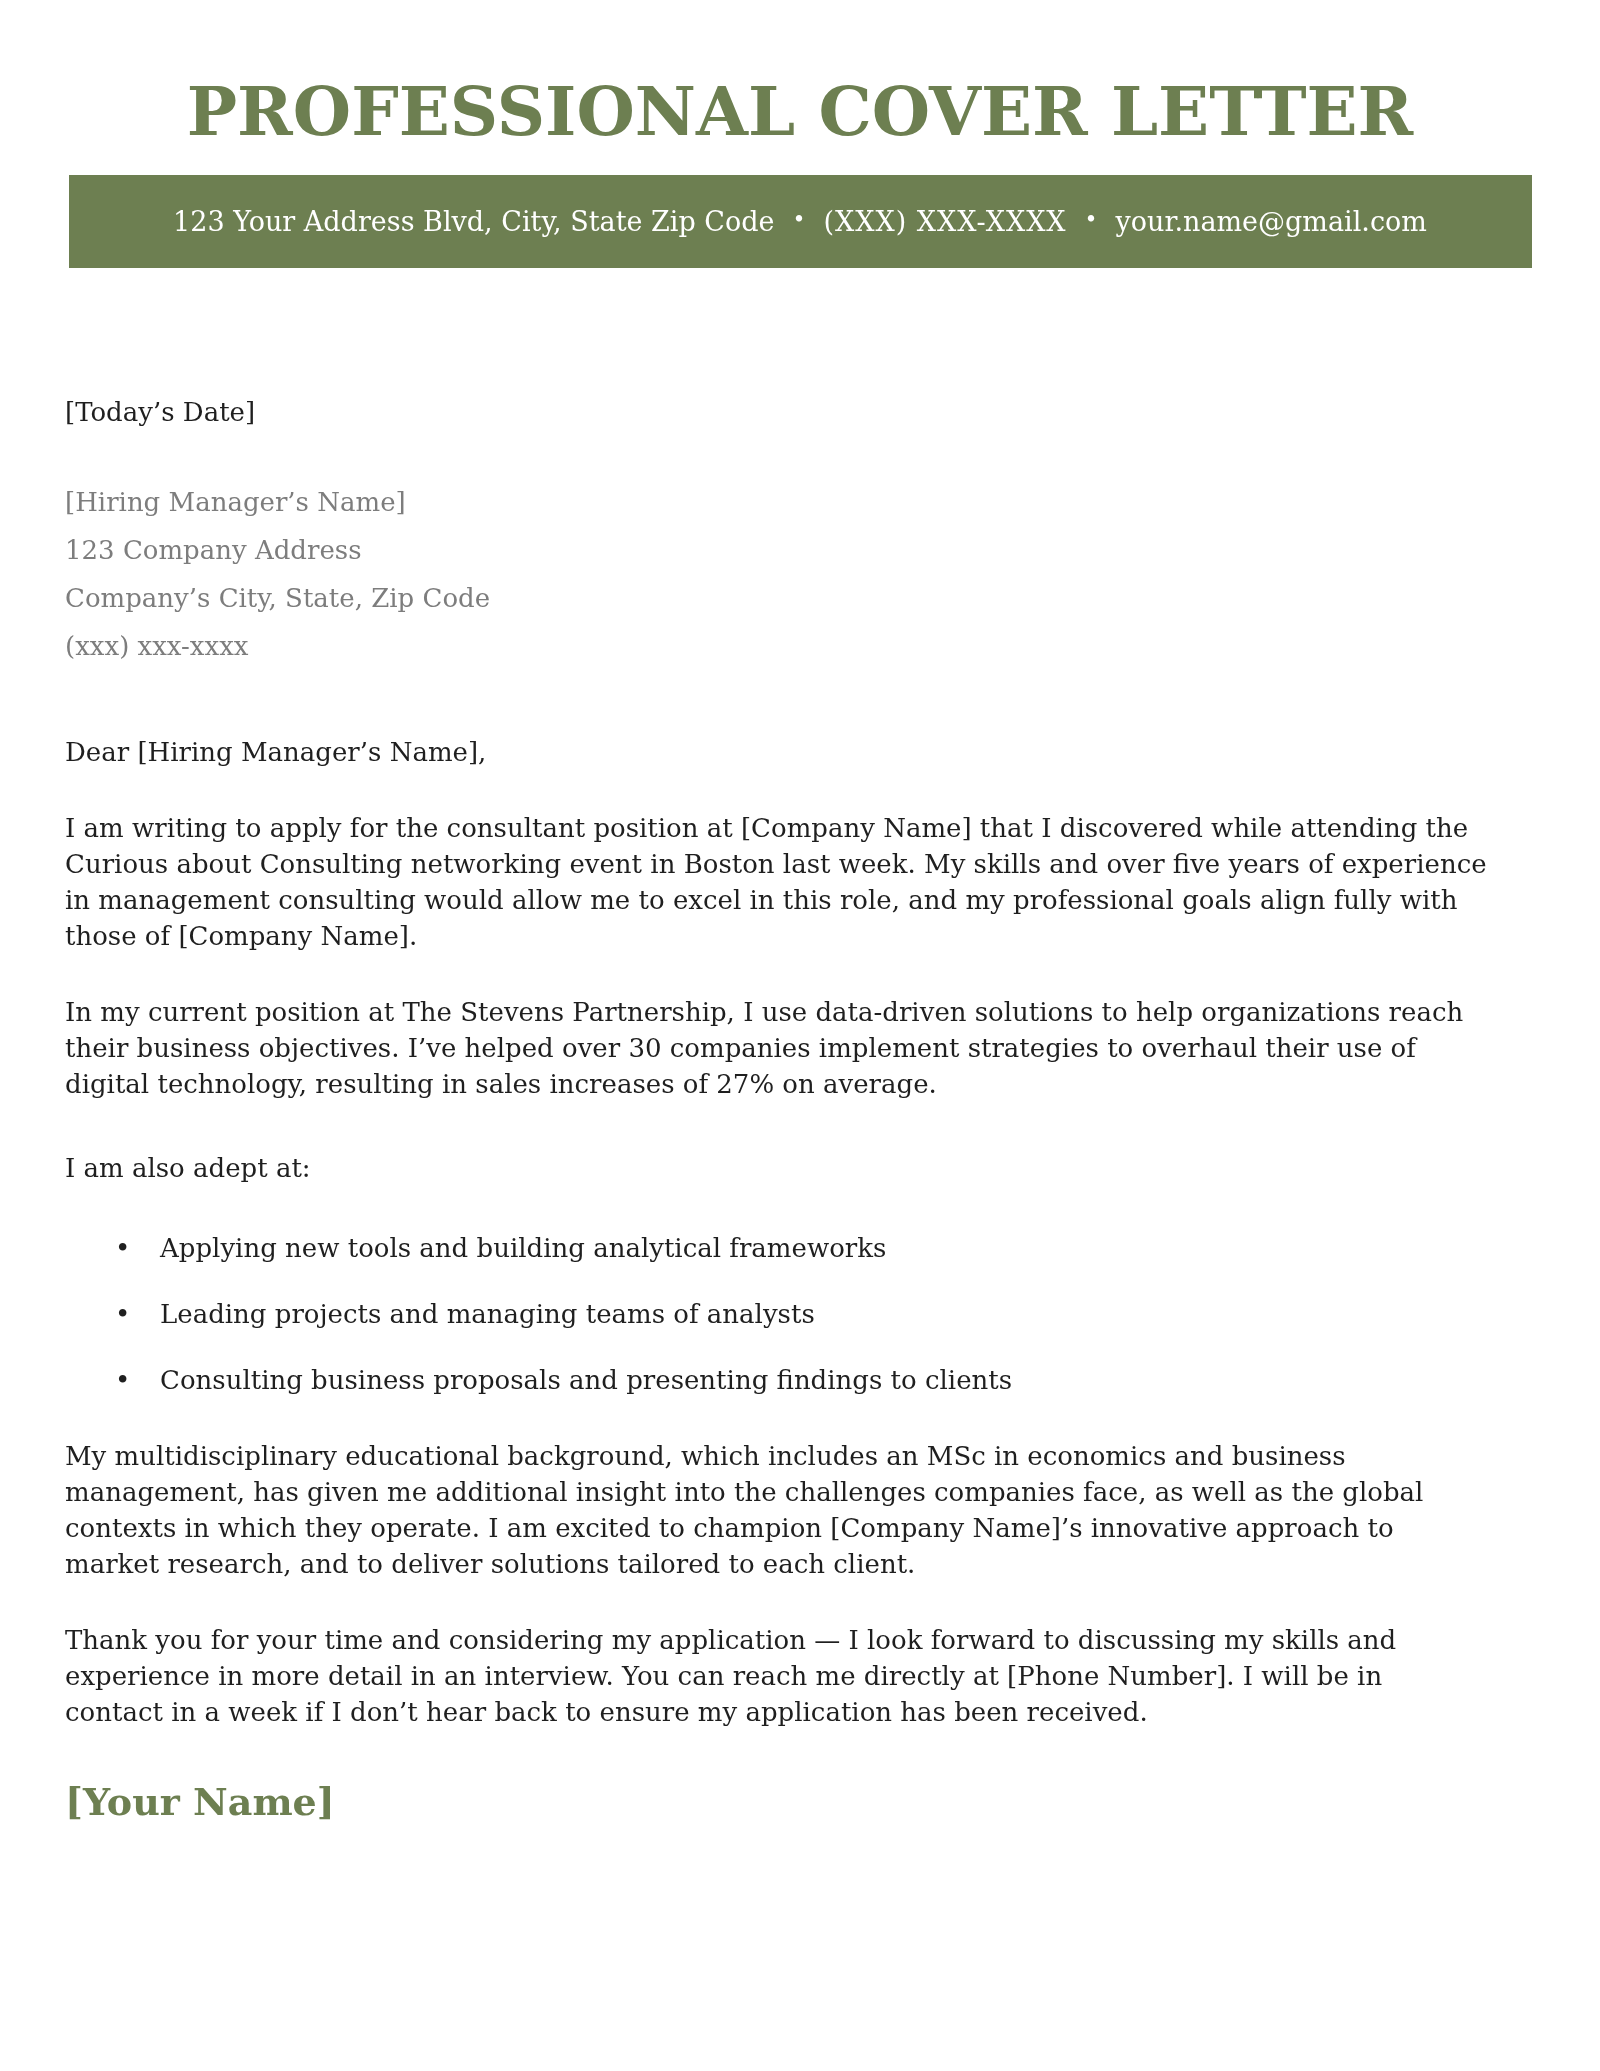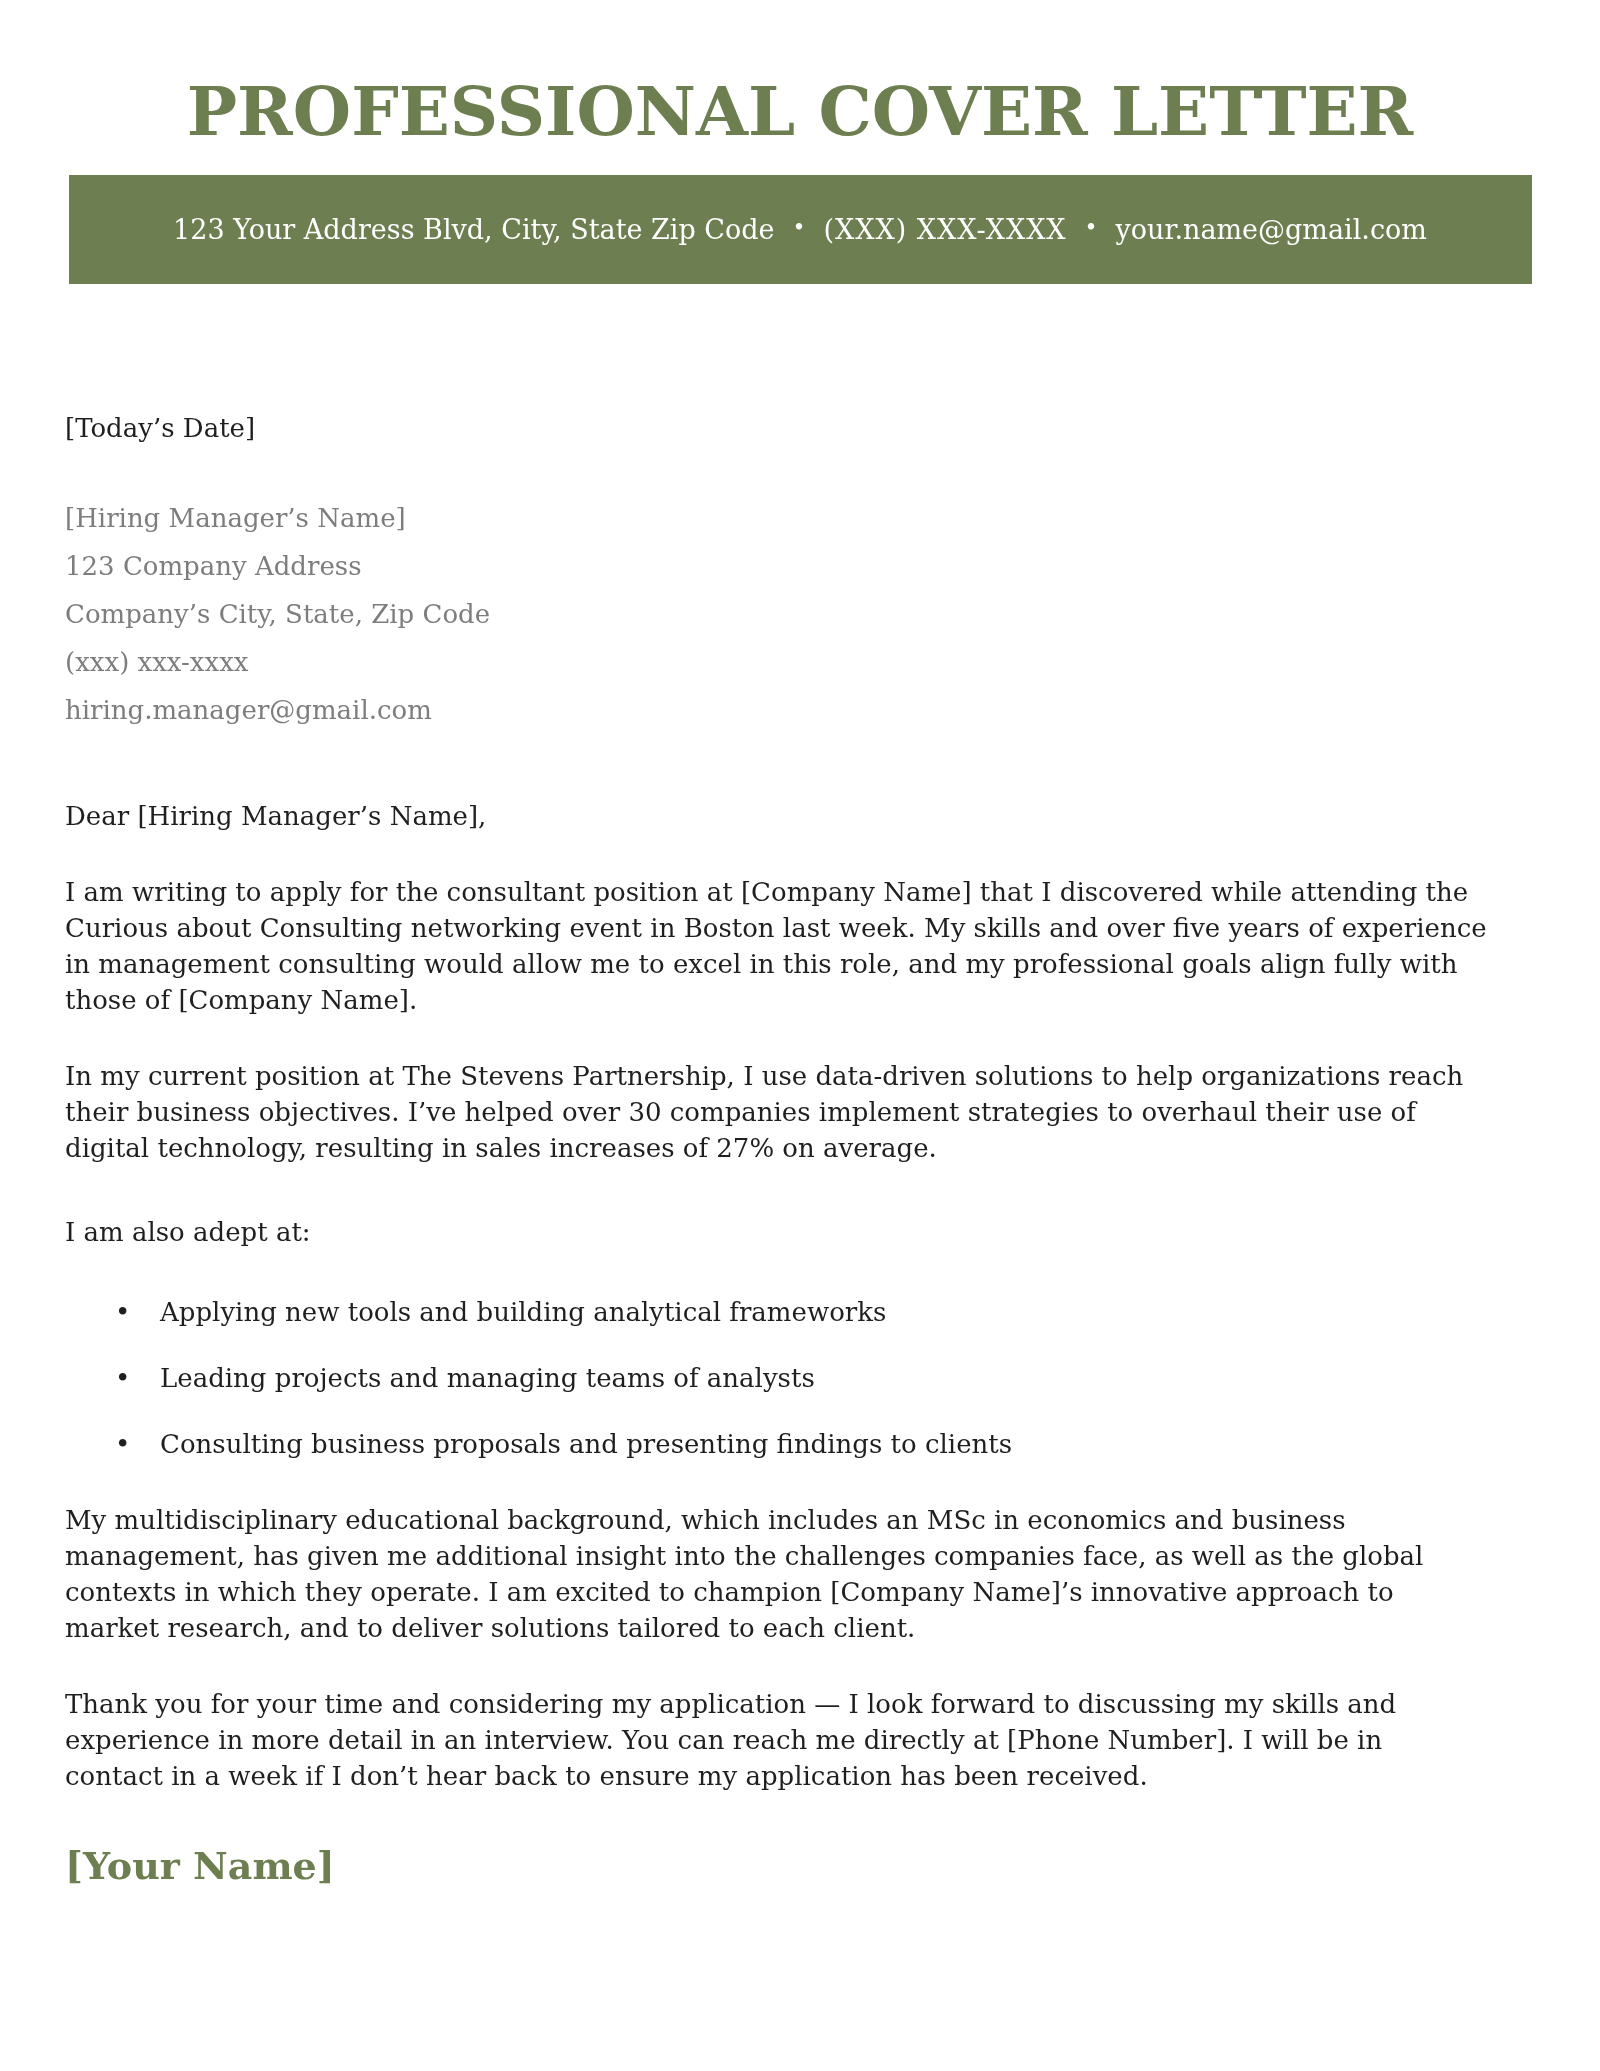--- a/index.html
+++ b/index.html
@@ -27,21 +27,21 @@
     text-align: center;
     font-size: 67px;
     line-height: 1.0;
     font-weight: bold;
     color: #6d7f51;
     letter-spacing: 0px;
     white-space: nowrap;
   }
   .contact-banner {
     width: 1463px;
-    height: 109px;
+    height: 93px;
     margin: 30px auto 0 auto;
     background: #6d7f51;
     display: flex;
     align-items: center;
     justify-content: center;
     color: #ffffff;
     font-size: 27px;
     white-space: nowrap;
   }
   .contact-banner .sep {
@@ -120,21 +120,20 @@
 
   <div class="content">
 
     <div class="date-line">[Today’s Date]</div>
 
     <div class="recipient-block">
       <div>[Hiring Manager’s Name]</div>
       <div>123 Company Address</div>
       <div>Company’s City, State, Zip Code</div>
       <div>(xxx) xxx-xxxx</div>
-      <div>hiring.manager@gmail.com</div>
     </div>
 
     <div class="salutation">Dear [Hiring Manager’s Name],</div>
 
     <div class="para">I am writing to apply for the consultant position at [Company Name] that I discovered while attending the Curious about Consulting networking event in Boston last week. My skills and over five years of experience in management consulting would allow me to excel in this role, and my professional goals align fully with those of [Company Name].</div>
 
     <div class="para">In my current position at The Stevens Partnership, I use data-driven solutions to help organizations reach their business objectives. I’ve helped over 30 companies implement strategies to overhaul their use of digital technology, resulting in sales increases of 27% on average.</div>
 
     <div class="adept-intro">I am also adept at:</div>
 

